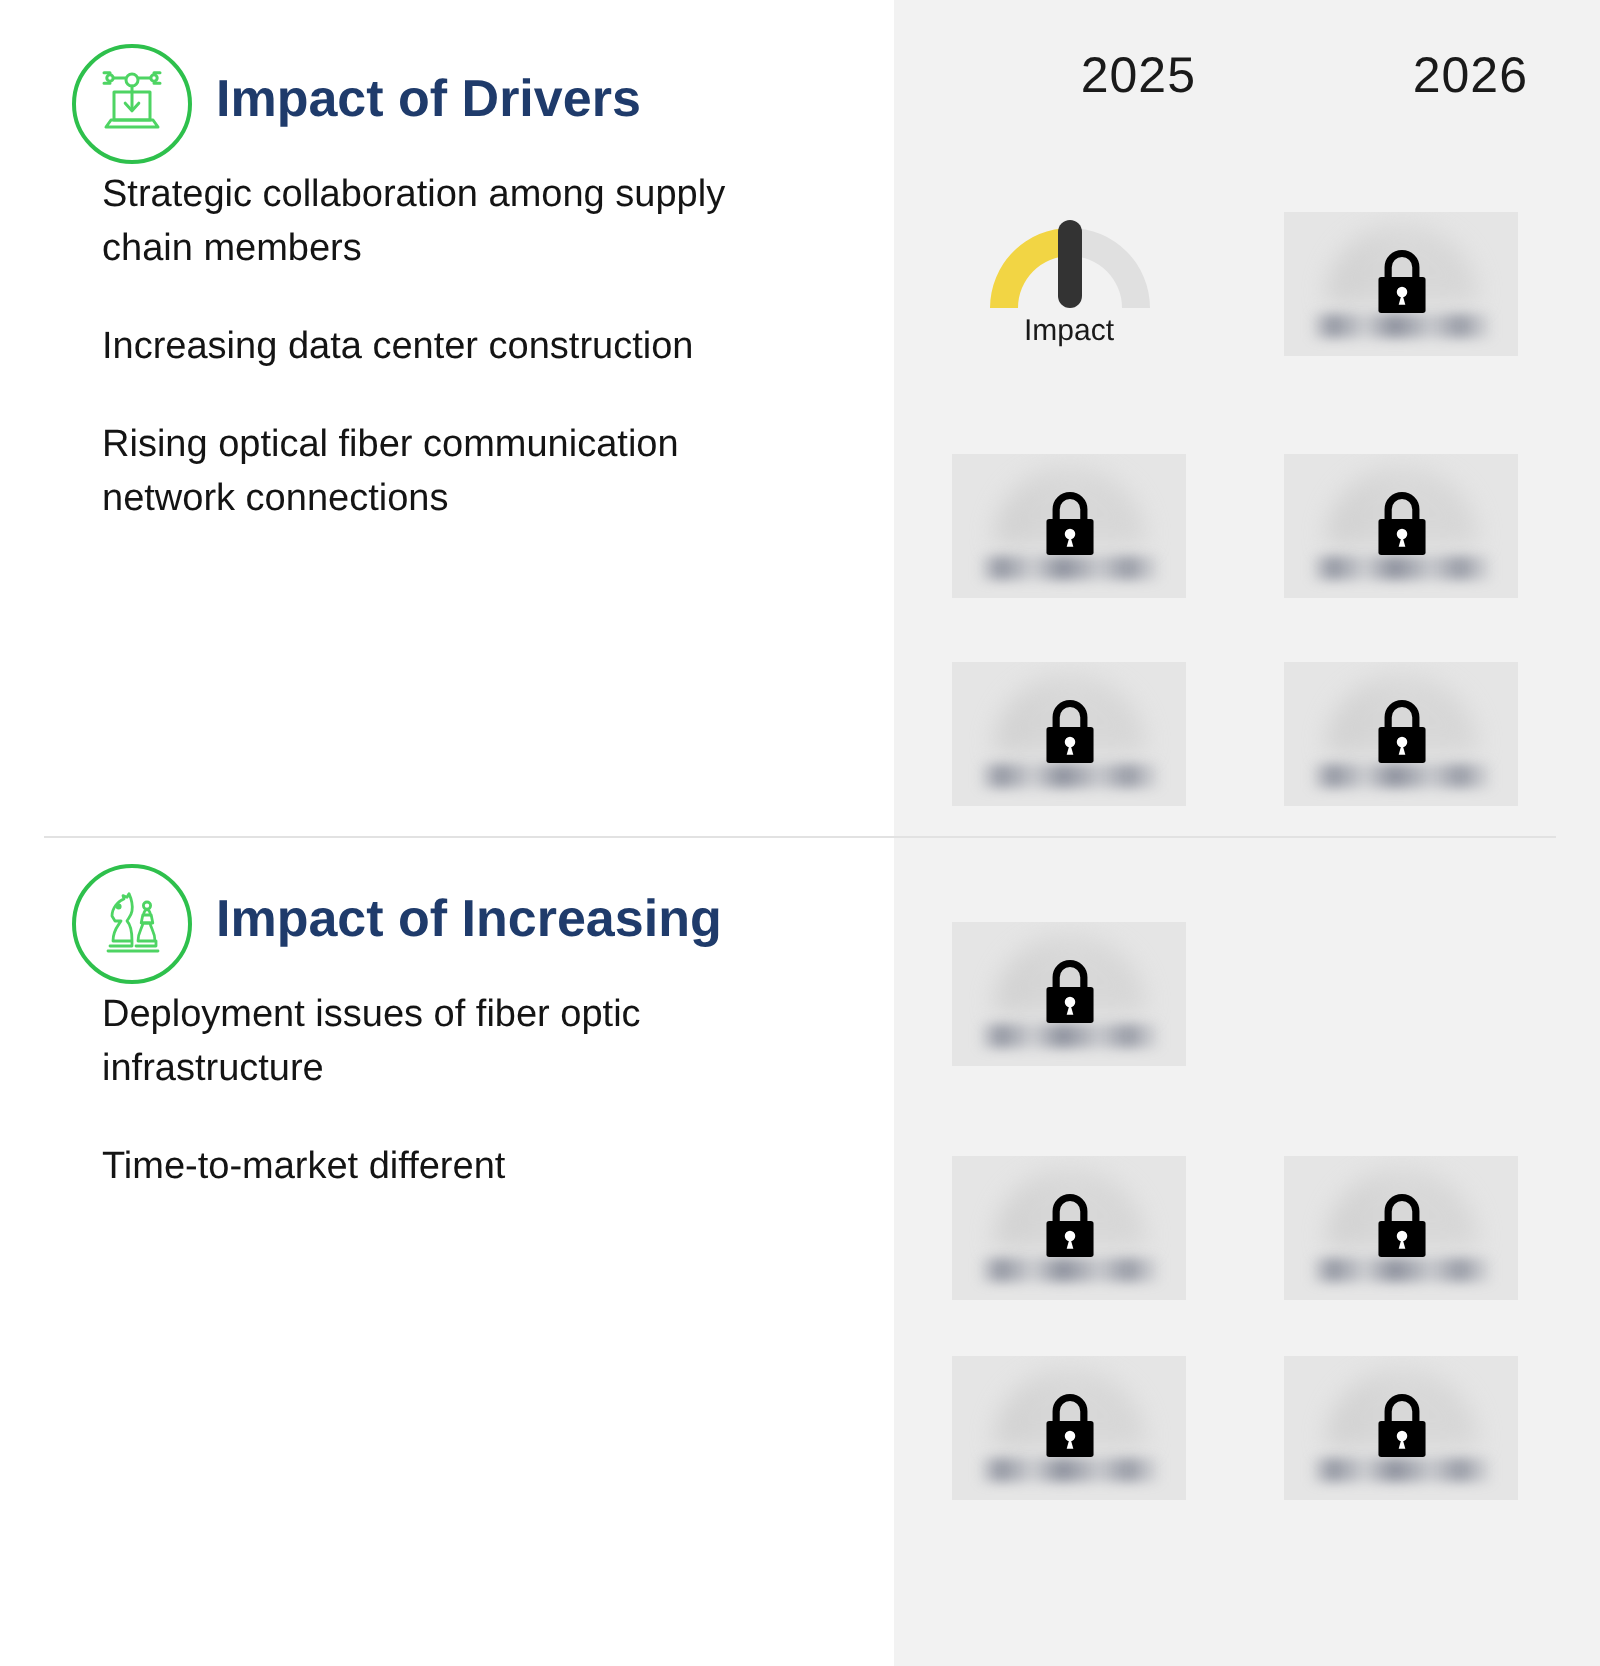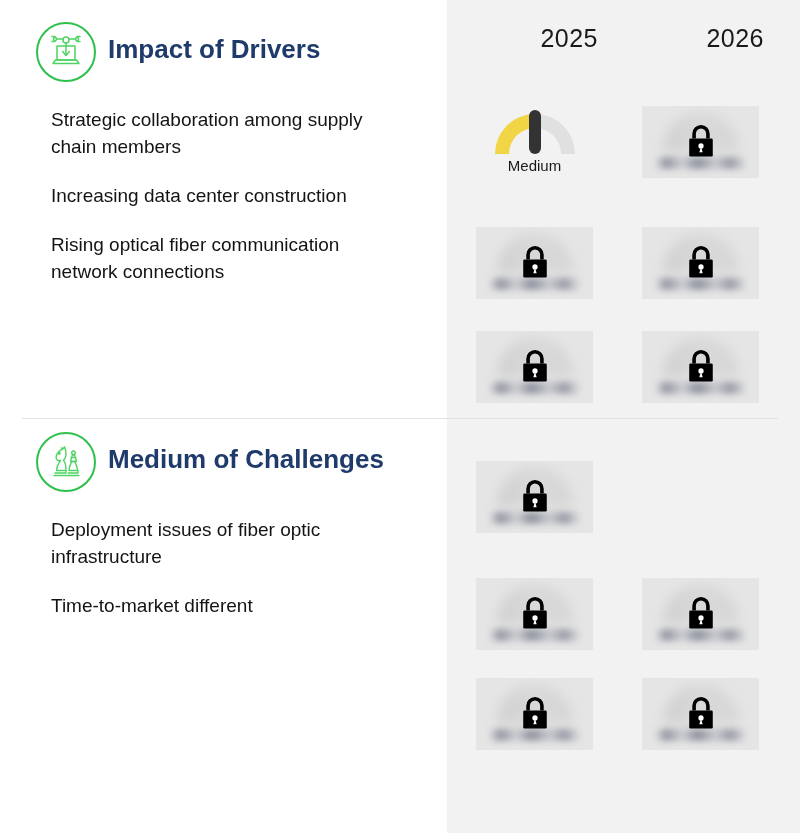--- a/index.html
+++ b/index.html
@@ -48,21 +48,21 @@
     background: #ffffff;
     display: flex; align-items: center; justify-content: center;
   }
   .sec-title {
     position: absolute; left: 108px; top: 12px;
     font-size: 26px; font-weight: 700; color: #1f3b6b;
     white-space: nowrap;
     text-align: center;
   }
 
-  .sec-list { margin-top: 22px; padding-left: 51px; padding-right: 40px; }
+  .sec-list { margin-top: 0; padding-left: 51px; padding-right: 40px; }
   .sec-item {
     font-size: 19px; line-height: 27px; color: #141414;
     margin-bottom: 22px; font-weight: 400;
   }
   .sec-item:last-child { margin-bottom: 0; }
 
   
   .cell { position: absolute; width: 117px; height: 72px; }
 
   
@@ -151,36 +151,36 @@
                    C19.5 19.5 20 23 20 27.5"></path>
           <circle cx="13.3" cy="10.2" r=".8" fill="#4ed463"></circle>
           <path d="M22 30 H32 V27.5 H23 C23 23 25 21.5 25.5 18.5 H29
                    C29.5 21.5 31.5 23 31.5 27.5"></path>
           <path d="M24.6 18.5 H30.4 L29.6 14.5 H25.4 Z"></path>
           <path d="M25.8 14.5 C25.8 12.5 27 11.8 27.5 11.8 C28 11.8 29.2 12.5 29.2 14.5"></path>
           <circle cx="27.5" cy="9.8" r="1.8"></circle>
           <path d="M8 32.5 H33"></path>
         </svg>
       </div>
-      <div class="sec-title">Medium of Challenges</div>
+      <div class="sec-title">Impact of Increasing</div>
     </div>
     <div class="sec-list">
       <div class="sec-item">Deployment issues of fiber optic infrastructure</div>
       <div class="sec-item">Time-to-market different</div>
     </div>
   </div>
 
   <div class="cell" style="left:476px; top:106px; height:86px;">
     <div class="gauge-wrap">
       <svg class="gauge-svg" width="88" height="50" viewBox="0 0 88 50">
         <path d="M4 48 A40 40 0 0 1 44 8 L44 22 A26 26 0 0 0 18 48 Z" fill="#f2d544"></path>
         <path d="M44 8 A40 40 0 0 1 84 48 L70 48 A26 26 0 0 0 44 22 Z" fill="#e0e0e0"></path>
         <rect x="38" y="4" width="12" height="44" rx="6" fill="#333333"></rect>
       </svg>
-      <div class="gauge-label">Medium</div>
+      <div class="gauge-label">Impact</div>
     </div>
   </div>
 
   <div class="cell" style="left:642px; top:106px;">
     <div class="locked">
       <div class="blur-gauge"></div>
       <div class="blur-text"></div>
       <svg class="lock-icon" viewBox="0 0 24 26">
         <path d="M7 11 V7.5 A5 5 0 0 1 17 7.5 V11" fill="none" stroke="#000" stroke-width="2.6"></path>
         <rect x="3.5" y="11" width="17" height="13" rx="1" fill="#000"></rect>

